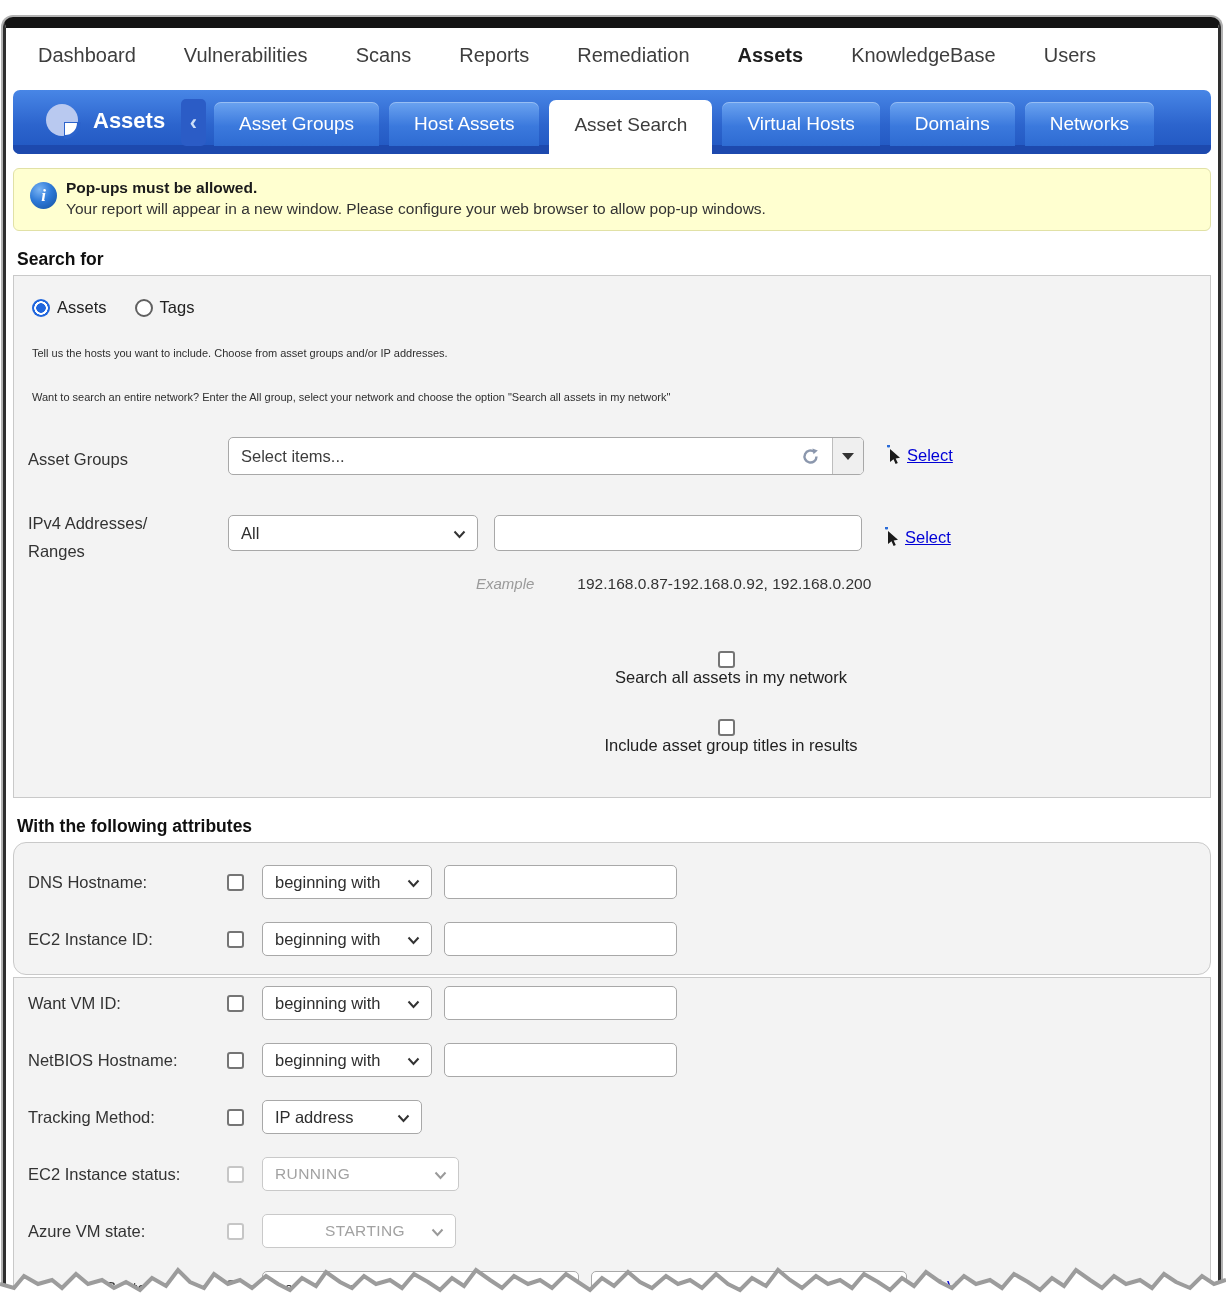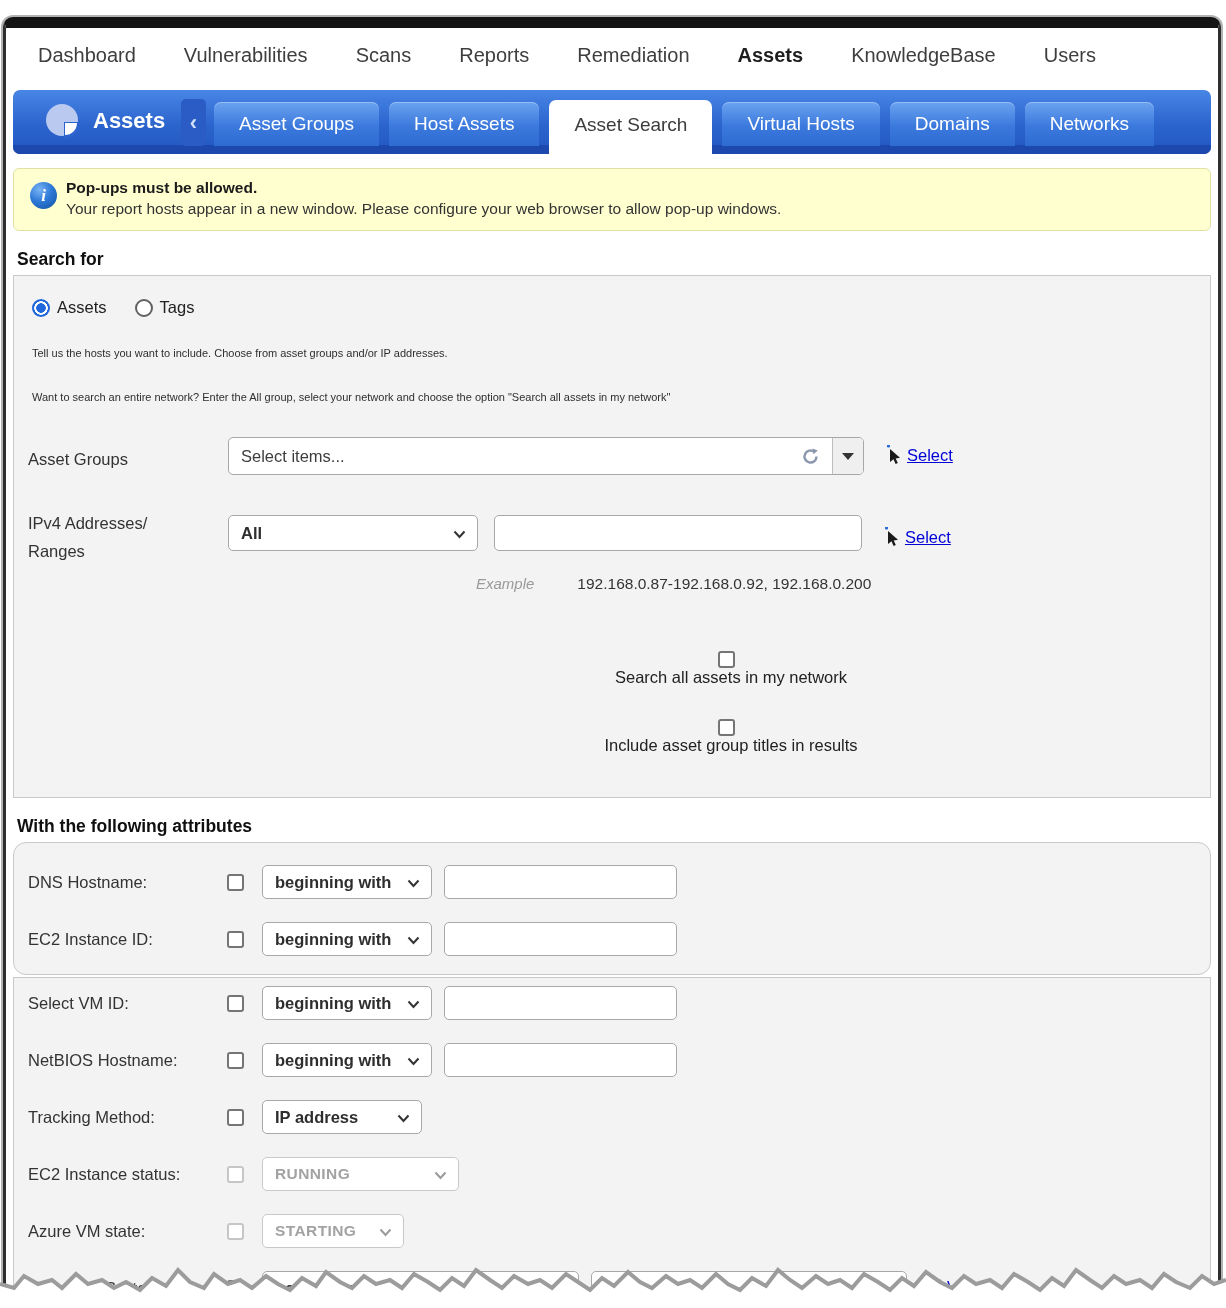--- a/index.html
+++ b/index.html
@@ -61,21 +61,21 @@
   .combo .refresh { position:absolute; right:42px; top:8px; }
   .combo .arrow-seg { position:absolute; right:0; top:0; width:31px; height:36px; background:#efefef;
     border-left:1px solid #bdbdbd; border-radius:0 4px 4px 0; display:flex; align-items:center; justify-content:center; }
   .tri-down { width:0; height:0; border-left:6px solid transparent; border-right:6px solid transparent;
     border-top:7px solid #333; }
   .sel-link { display:flex; align-items:center; gap:5px; margin-left:20px; padding-top:8px; cursor:pointer; }
   .sel-link a { font-size:16.5px; color:#0000d6; text-decoration:underline; }
 
   .ipv4-row { margin-top:26px;align-items:center; }
   .selbox { position:relative; height:36px; background:#fff; border:1px solid #a8a8a8; border-radius:5px;
-    font-size:16.5px; color:#2e2e2e; cursor:pointer;font-weight:bold; }
+    font-size:16.5px; color:#2e2e2e; cursor:pointer; }
   .selbox .val { line-height:34px; padding-left:12px; white-space:nowrap; overflow:hidden; }
   .selbox svg { position:absolute; right:11px; top:14px; }
   .w250 { width:250px; }
   .txtin { height:36px; background:#fff; border:1px solid #a8a8a8; border-radius:5px; margin-left:16px;
     width:368px; font-size:16px; padding:0 10px; color:#222; }
   .example { margin:10px 0 0 462px; font-size:15px; }
   .example .ex-l { font-style:italic; color:#9a9a9a; margin-right:7px; }
   .example .ex-v { color:#333; font-size:15.5px;margin-left:36px; }
 
   .cb { width:17px; height:17px; background:#fff; border:2px solid #757575; border-radius:3px; flex:none; cursor:pointer; }
@@ -90,21 +90,21 @@
   .panelB { margin-top:2px; padding:8px 0 60px; }
   .attr-row { display:flex; align-items:center; margin-left:14px; margin-top:23px; }
   .attr-row:first-child { margin-top:0; }
   .panelB .attr-row:first-child { margin-top:0; }
   .a-label { width:199px; font-size:16.5px; color:#333; }
   .attr-row .cb { margin-right:18px; }
   .attr-row .selbox { height:34px; }
   .attr-row .selbox .val { line-height:32px; }
   .attr-row .selbox svg { top:13px; }
   .w170 { width:170px; } .w202 { width:160px; } .w197 { width:197px; }
-  .w175 { width:142px; } .w317 { width:317px; } .w131 { width:131px; }
+  .w175 { width:194px;text-align:center; } .w317 { width:317px; } .w131 { width:131px; }
   .ain { height:34px; background:#fff; border:1px solid #a8a8a8; border-radius:5px; margin-left:12px;
     width:233px; font-size:16px; padding:0 10px; color:#222; }
   .iw316 { width:316px; }
   .dis .selbox { border-color:#c9c9c9; color:#a2a2a2; }
   .dis .selbox .val { color:#a2a2a2; letter-spacing:.4px; font-size:15.5px; }
   .dis .cb { border-color:#c6c6c6; }
   .view-link { display:flex; align-items:center; gap:2px; margin-left:20px; cursor:pointer; }
   .view-link a { font-size:16px; color:#0000d6; text-decoration:underline; }
 
   .tear { position:absolute; left:0; right:0; bottom:0; height:46px; z-index:50; }
@@ -141,21 +141,21 @@
       <div class="tab active">Asset Search</div>
       <div class="tab">Virtual Hosts</div>
       <div class="tab">Domains</div>
       <div class="tab">Networks</div>
     </div>
   </div>
 
   <div class="banner">
     <div class="b-icon">i</div>
     <div class="b-title">Pop-ups must be allowed.</div>
-    <div class="b-msg">Your report hosts appear in a new window. Please configure your web browser to allow pop-up windows.</div>
+    <div class="b-msg">Your report will appear in a new window. Please configure your web browser to allow pop-up windows.</div>
   </div>
 
   <div class="section-h">Search for</div>
   <div class="panel panel-search">
     <div class="radio-row">
       <div class="radio-opt">
         <span class="radio sel"></span>
         <span class="lbl">Assets</span>
       </div>
       <div class="radio-opt">
@@ -244,21 +244,21 @@
         <svg width="13" height="9" viewBox="0 0 13 9">
             <path d="M1.5 1.5 L6.5 7 L11.5 1.5" stroke="#333" stroke-width="2" fill="none"></path>
           </svg>
       </div>
       <input class="ain" value="" style="">
     </div>
   </div>
 
   <div class="panel panelB">
     <div class="attr-row">
-      <div class="a-label">Select VM ID:</div>
+      <div class="a-label">Want VM ID:</div>
       <span class="cb"></span>
       <div class="selbox w170">
         <div class="val">beginning with</div>
         <svg width="13" height="9" viewBox="0 0 13 9">
             <path d="M1.5 1.5 L6.5 7 L11.5 1.5" stroke="#333" stroke-width="2" fill="none"></path>
           </svg>
       </div>
       <input class="ain" value="" style="">
     </div>
     <div class="attr-row">

